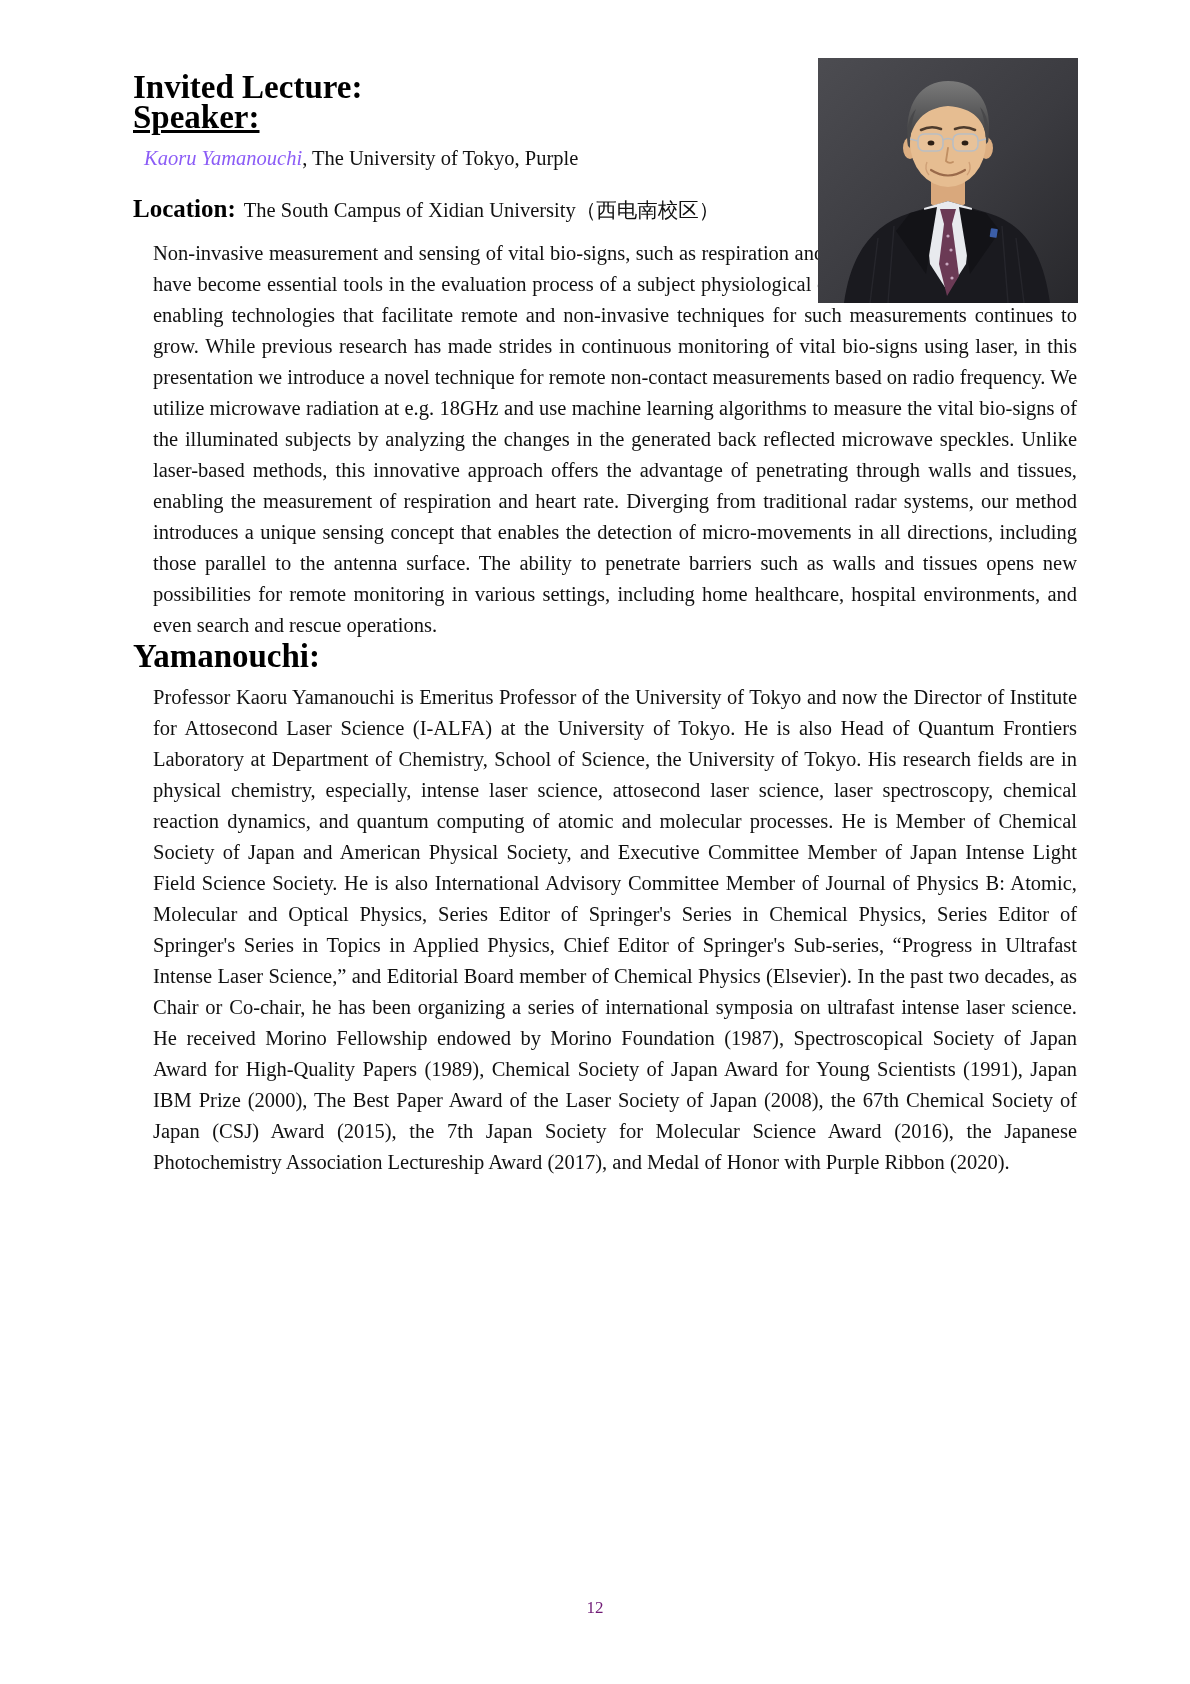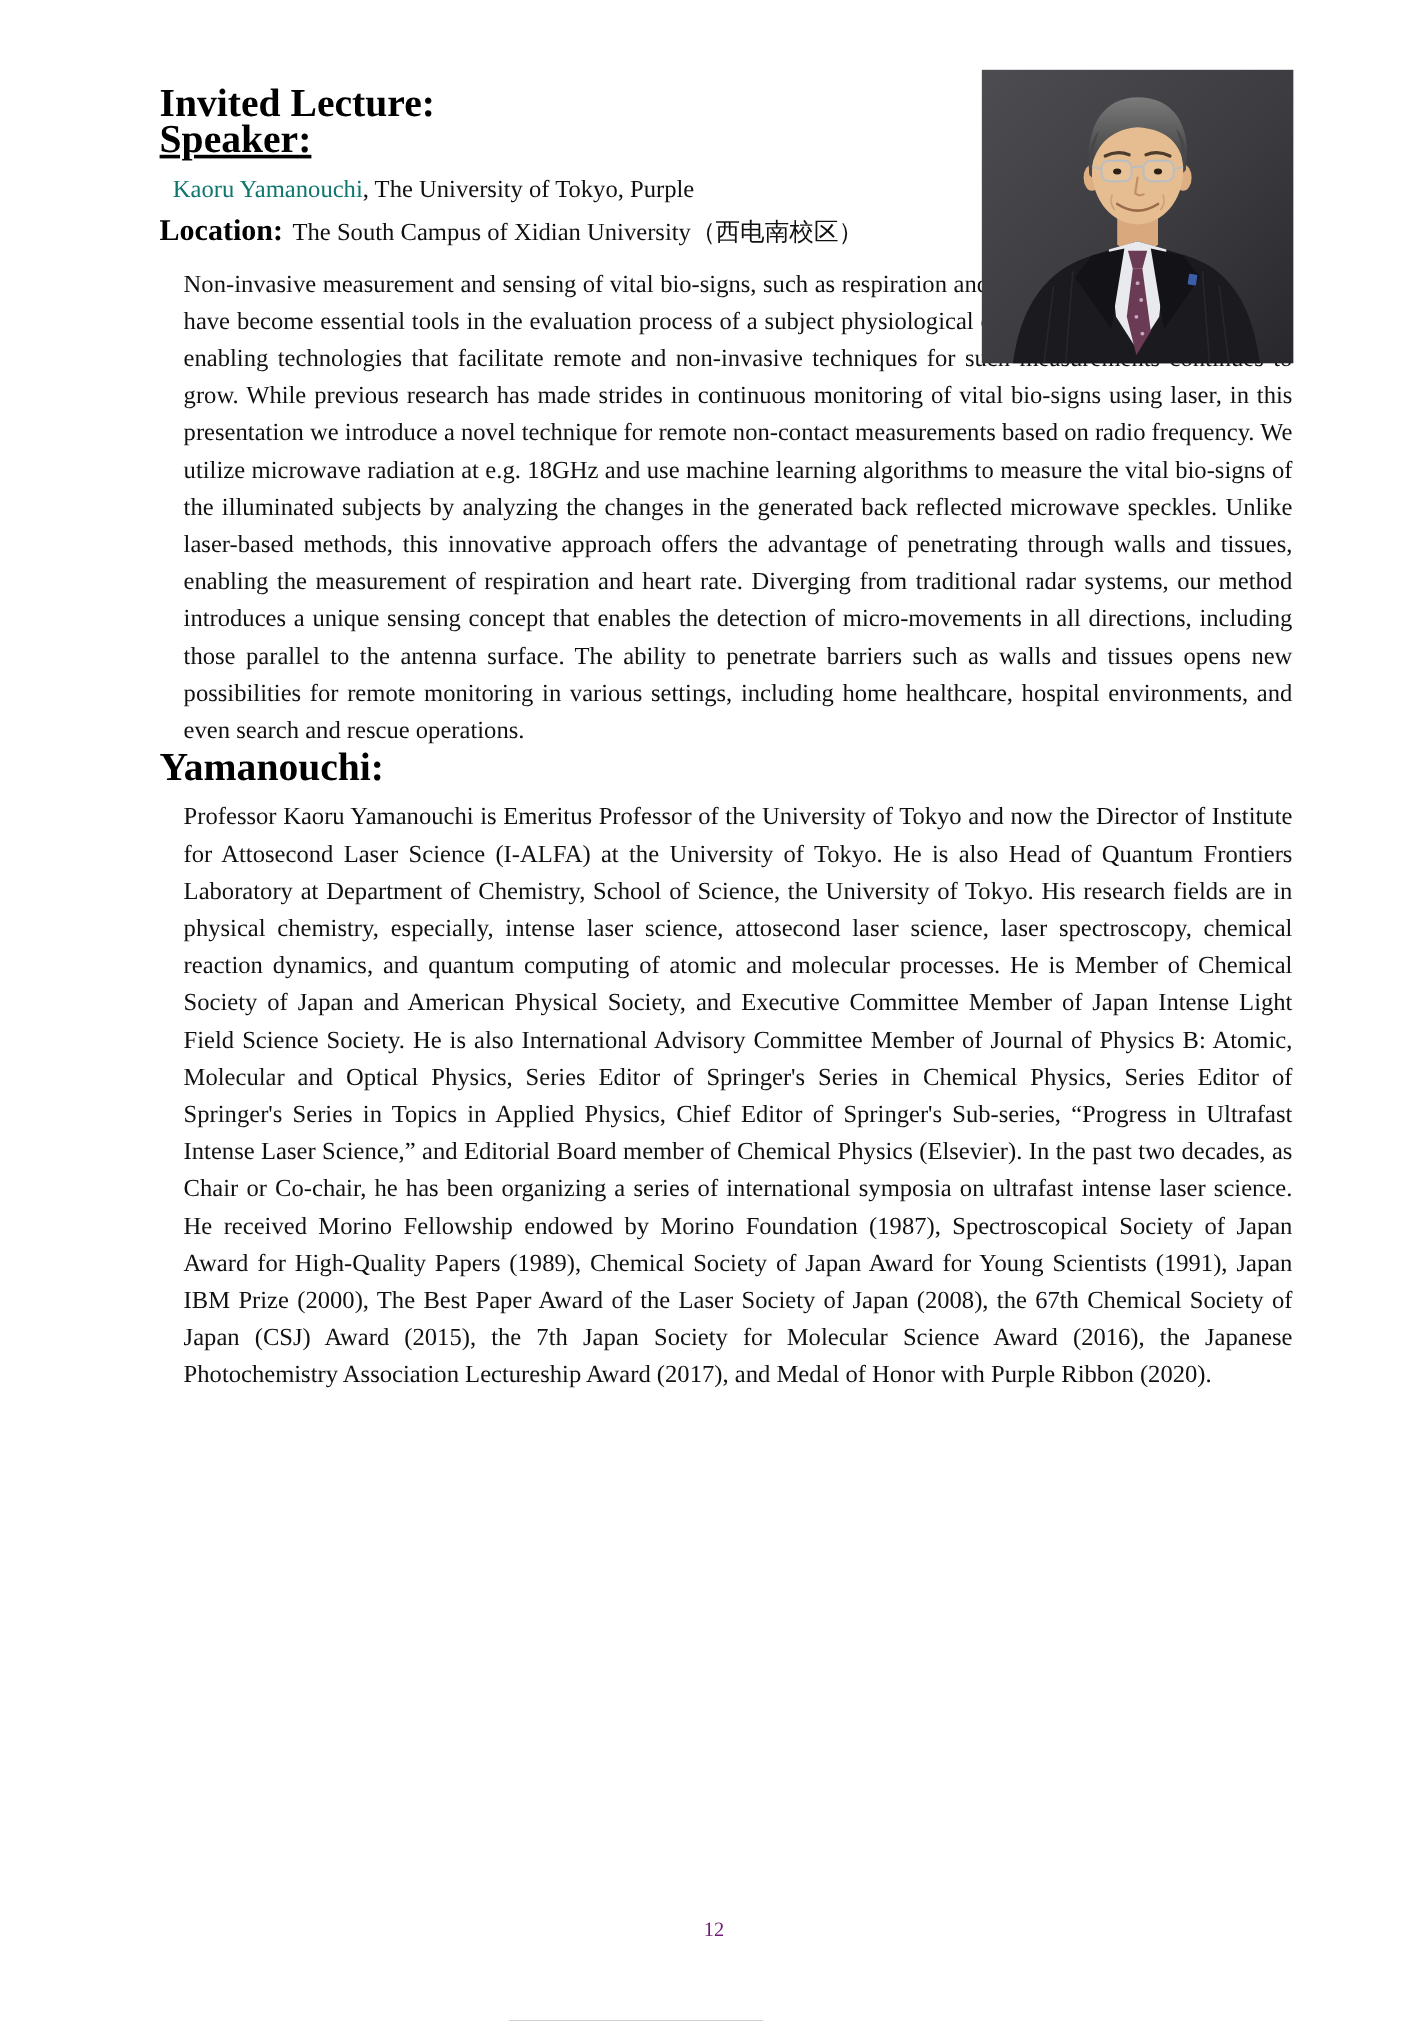--- a/index.html
+++ b/index.html
@@ -36,26 +36,27 @@
     margin-top: 13px;
     width: 620px;
     text-align: justify;
     text-indent: 9px;
   }
   .speaker-line {
     margin-top: 11px;
     text-indent: 11px;
   }
   .speaker-name {
-    color: #0f766e;
+    color: #8b5cf6;
     text-decoration: none;
     cursor: pointer;
+    font-style: italic;
   }
   .location-line {
-    margin-top: 2px;
+    margin-top: 18px;
     line-height: 34px;
   }
   .inline-heading {
     font-size: 25px;
     font-weight: bold;
     color: #000;
     margin-right: 8px;
   }
   .para-just {
     margin-top: 11px;

